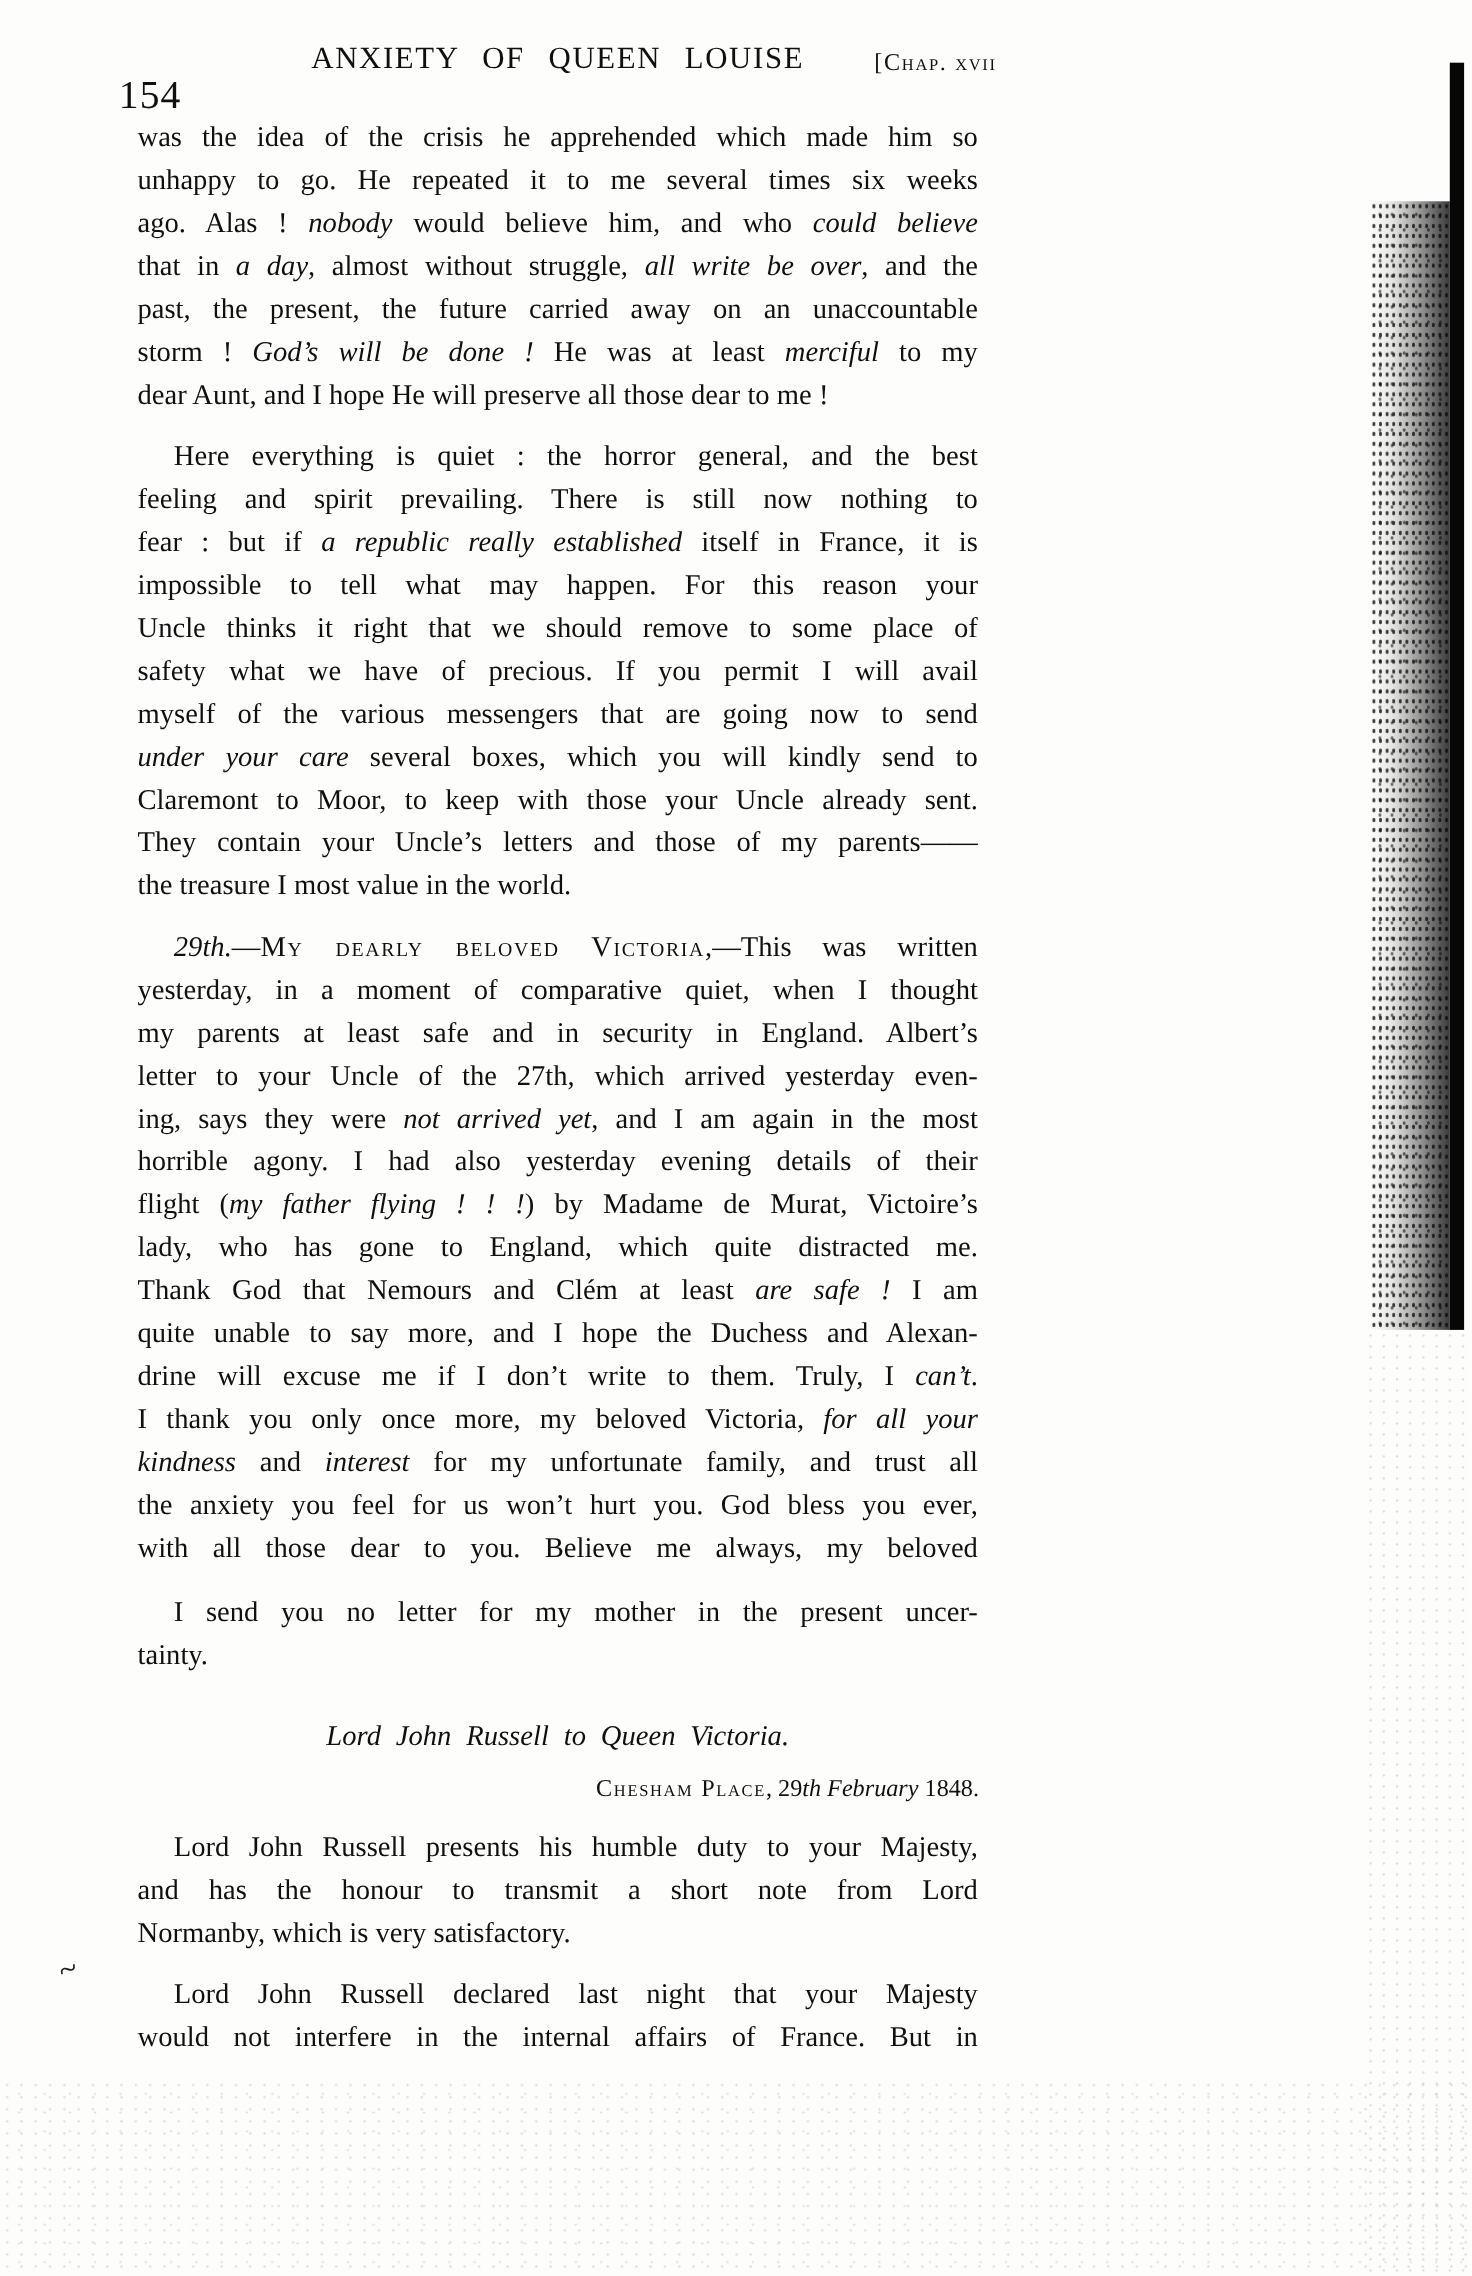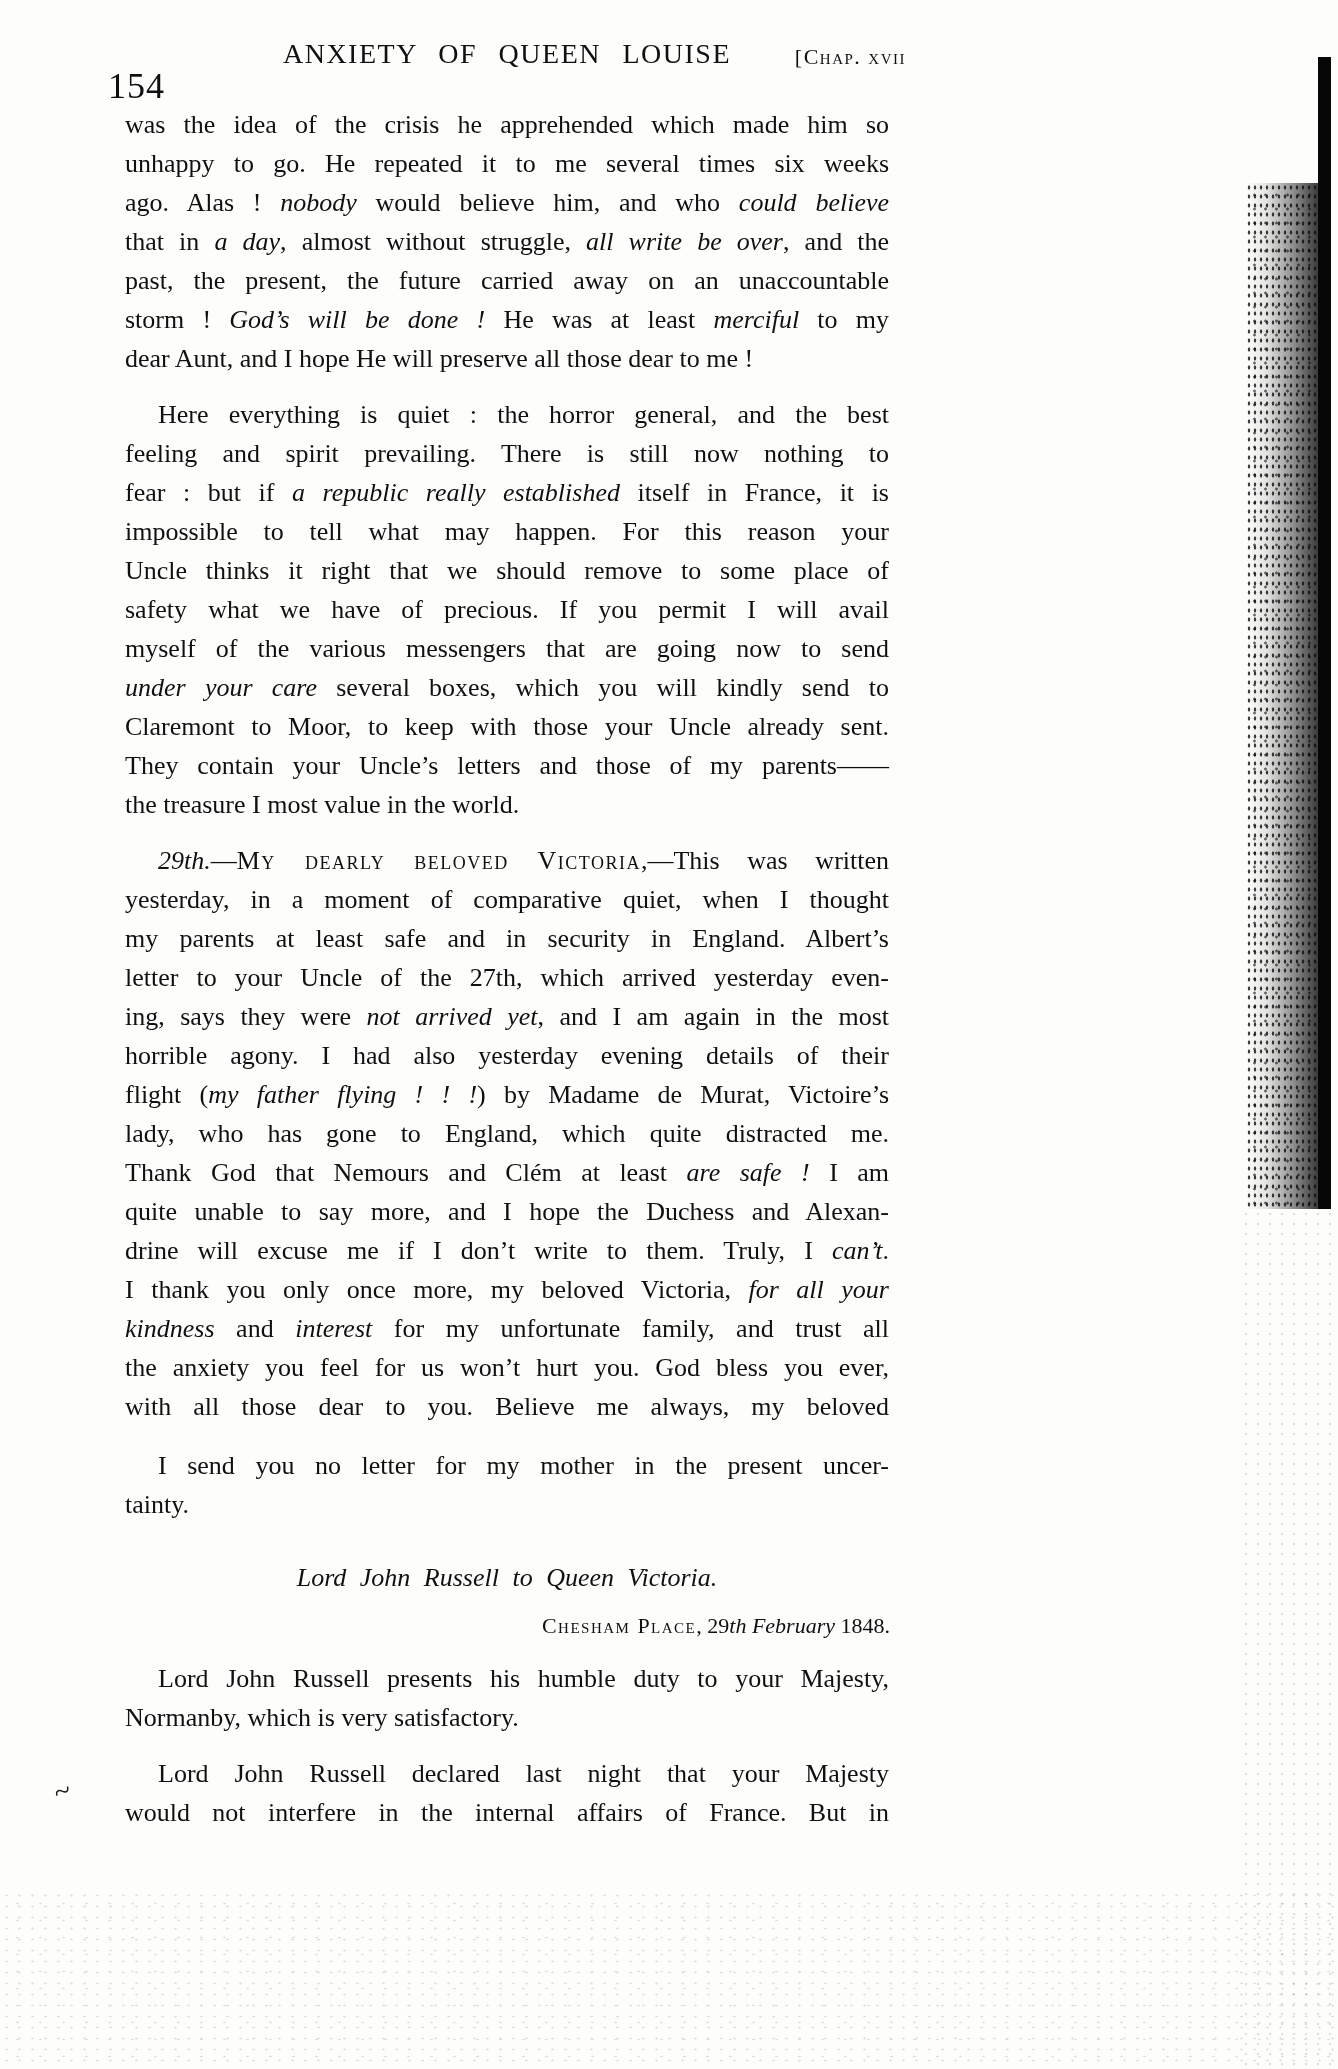--- a/index.html
+++ b/index.html
@@ -120,20 +120,21 @@
         <div class="line a-l"><span>tainty.</span></div>
       </div>
       <div class="block heading">
         <div class="line a-c"><span class="s-i">Lord John Russell to Queen Victoria.</span></div>
       </div>
       <div class="block dateline">
         <div class="line a-r"><span class="s-sc">Chesham Place</span><span>, 29</span><span class="s-i">th February</span><span> 1848.</span></div>
       </div>
       <div class="block para">
         <div class="line a-j indent"><span>Lord John Russell presents his humble duty to your Majesty,</span></div>
+        <div class="line a-j"><span>and has the honour to transmit a short note from Lord</span></div>
         <div class="line a-l"><span>Normanby, which is very satisfactory.</span></div>
       </div>
       <div class="block para">
         <div class="line a-j indent"><span>Lord John Russell declared last night that your Majesty</span></div>
         <div class="line a-j"><span>would not interfere in the internal affairs of France.  But in</span></div>
       </div>
     </main>
 
   <span class="margin-mark">~</span>
 

